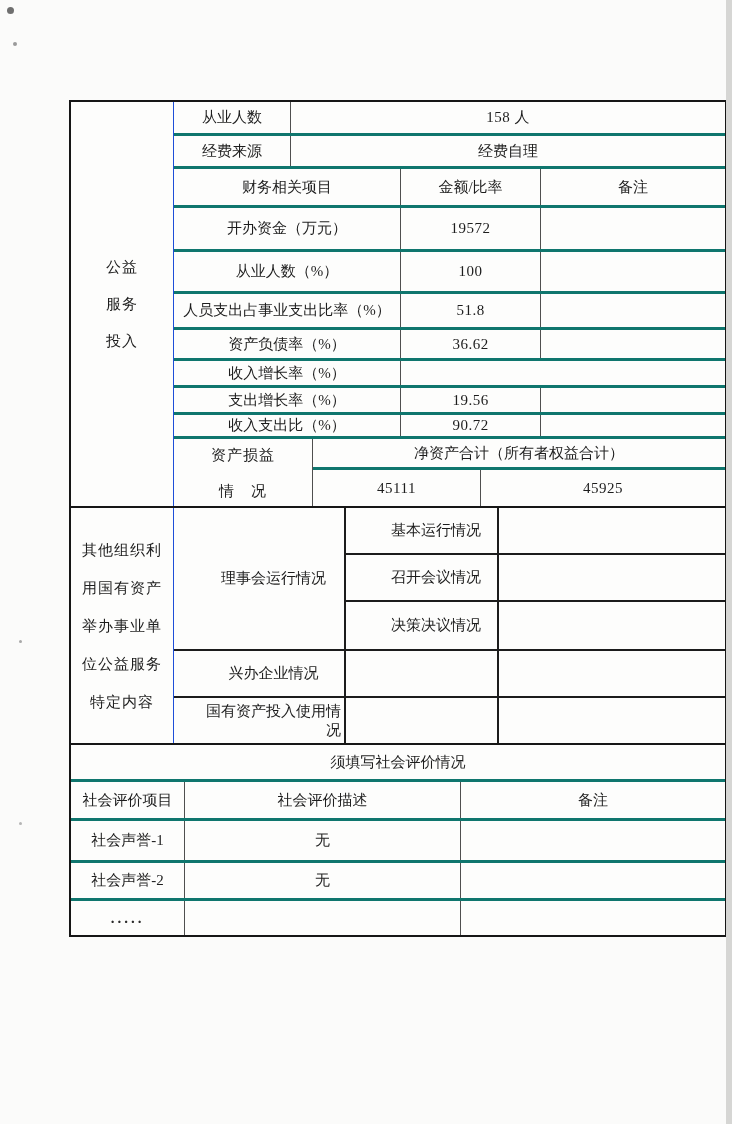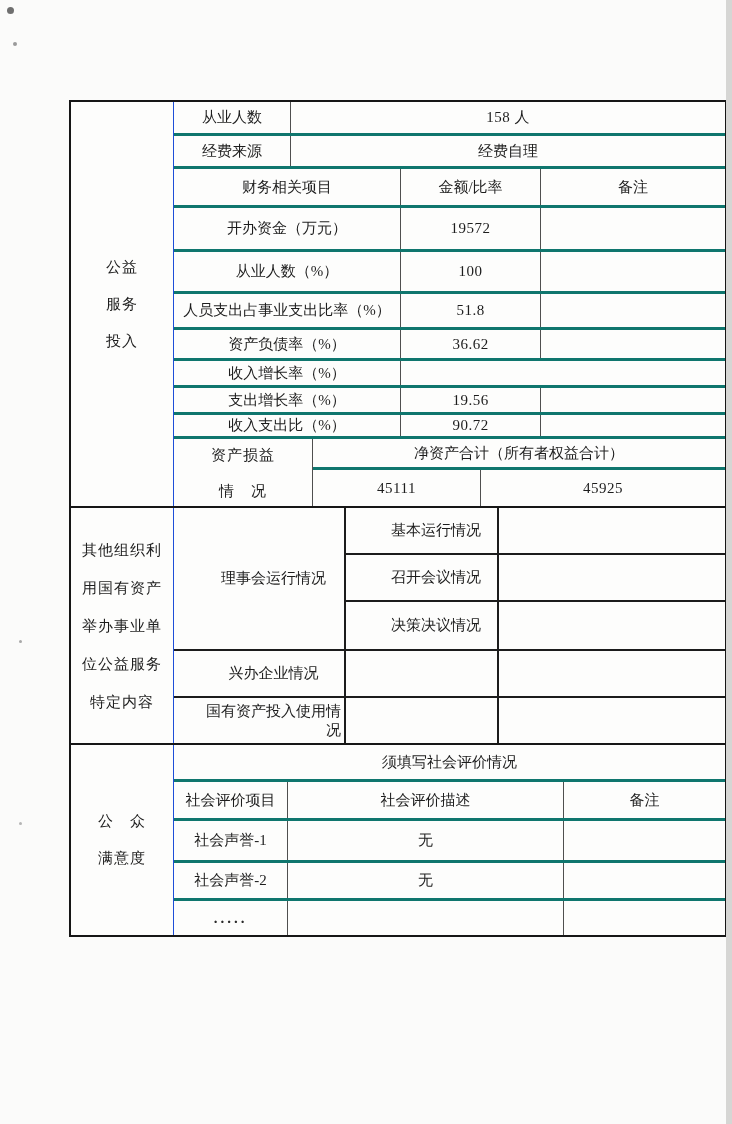--- a/index.html
+++ b/index.html
@@ -201,24 +201,20 @@
         <div class="row h45 last">
           <div class="c br g1">国有资产投入使用情况</div>
           <div class="c br g2"></div>
           <div class="c fill"></div>
         </div>
 
       </div>
     </div>
 
     <div class="sec sec3">
-      <div class="side">
-        <div class="ln">公　众</div>
-        <div class="ln">满意度</div>
-      </div>
       <div class="body">
 
         <div class="row h37">
           <div class="c fill">须填写社会评价情况</div>
         </div>
 
         <div class="row h39">
           <div class="c br s1">社会评价项目</div>
           <div class="c br s2">社会评价描述</div>
           <div class="c fill">备注</div>

